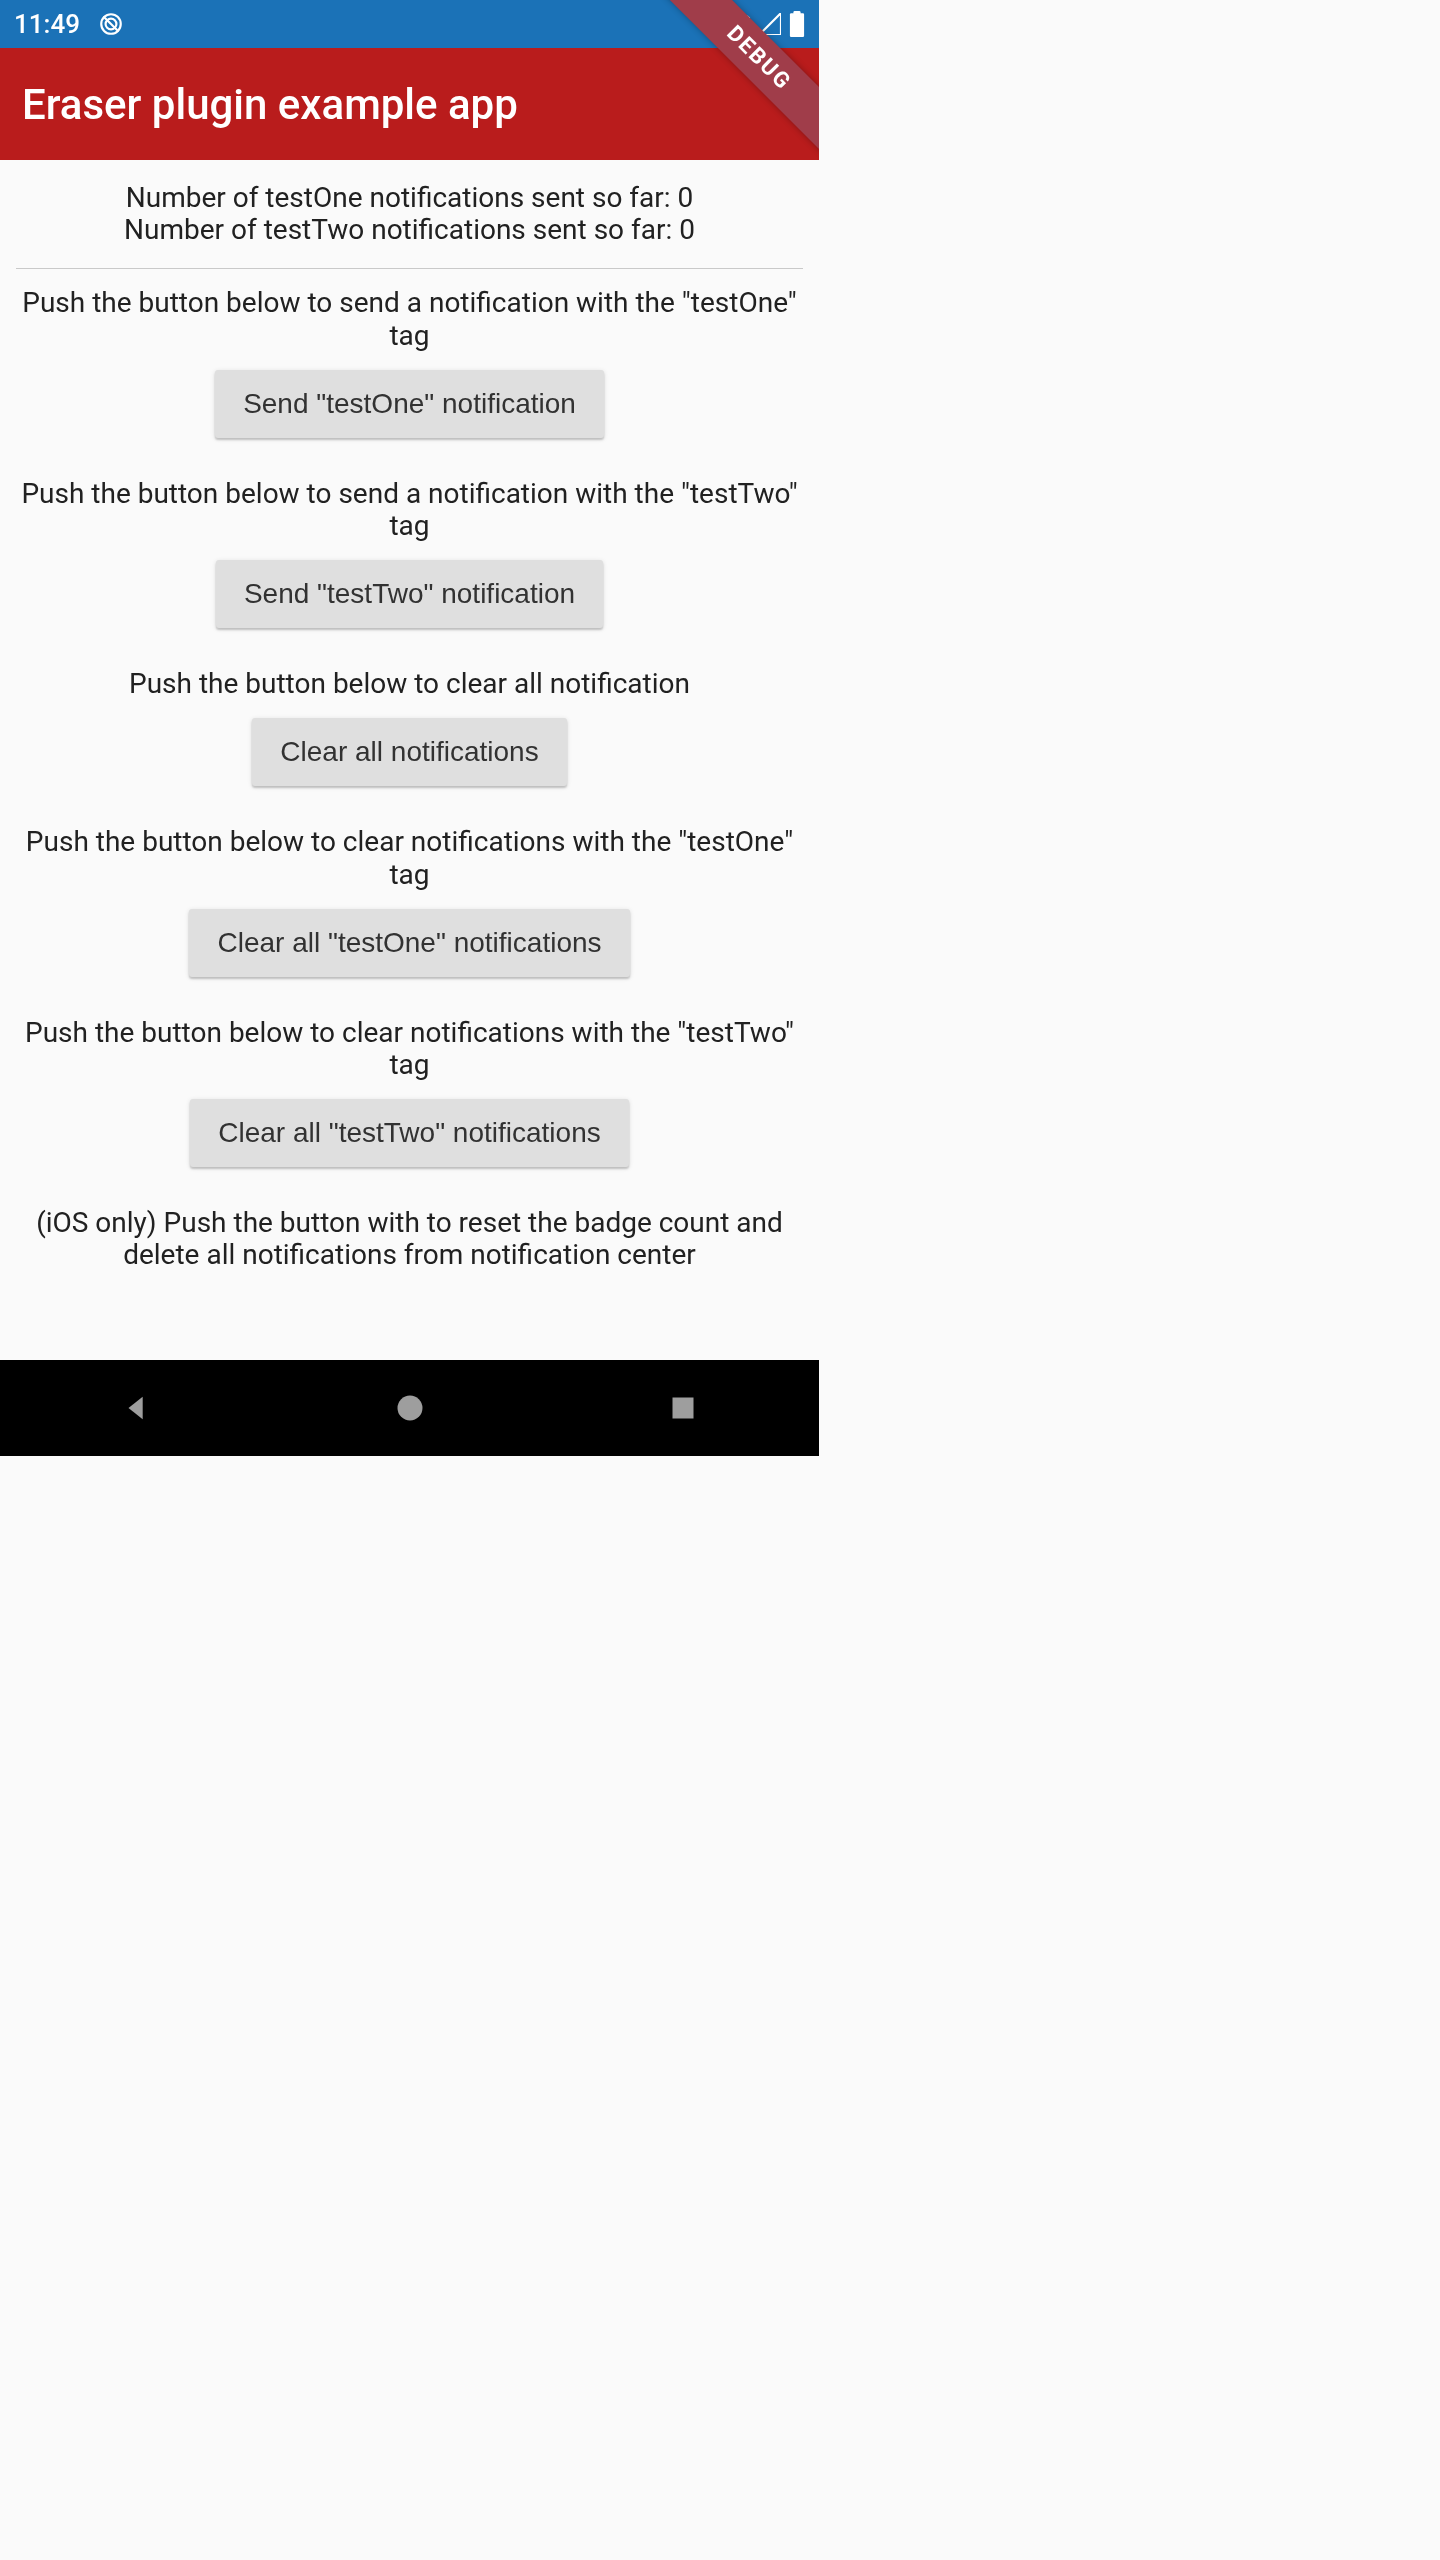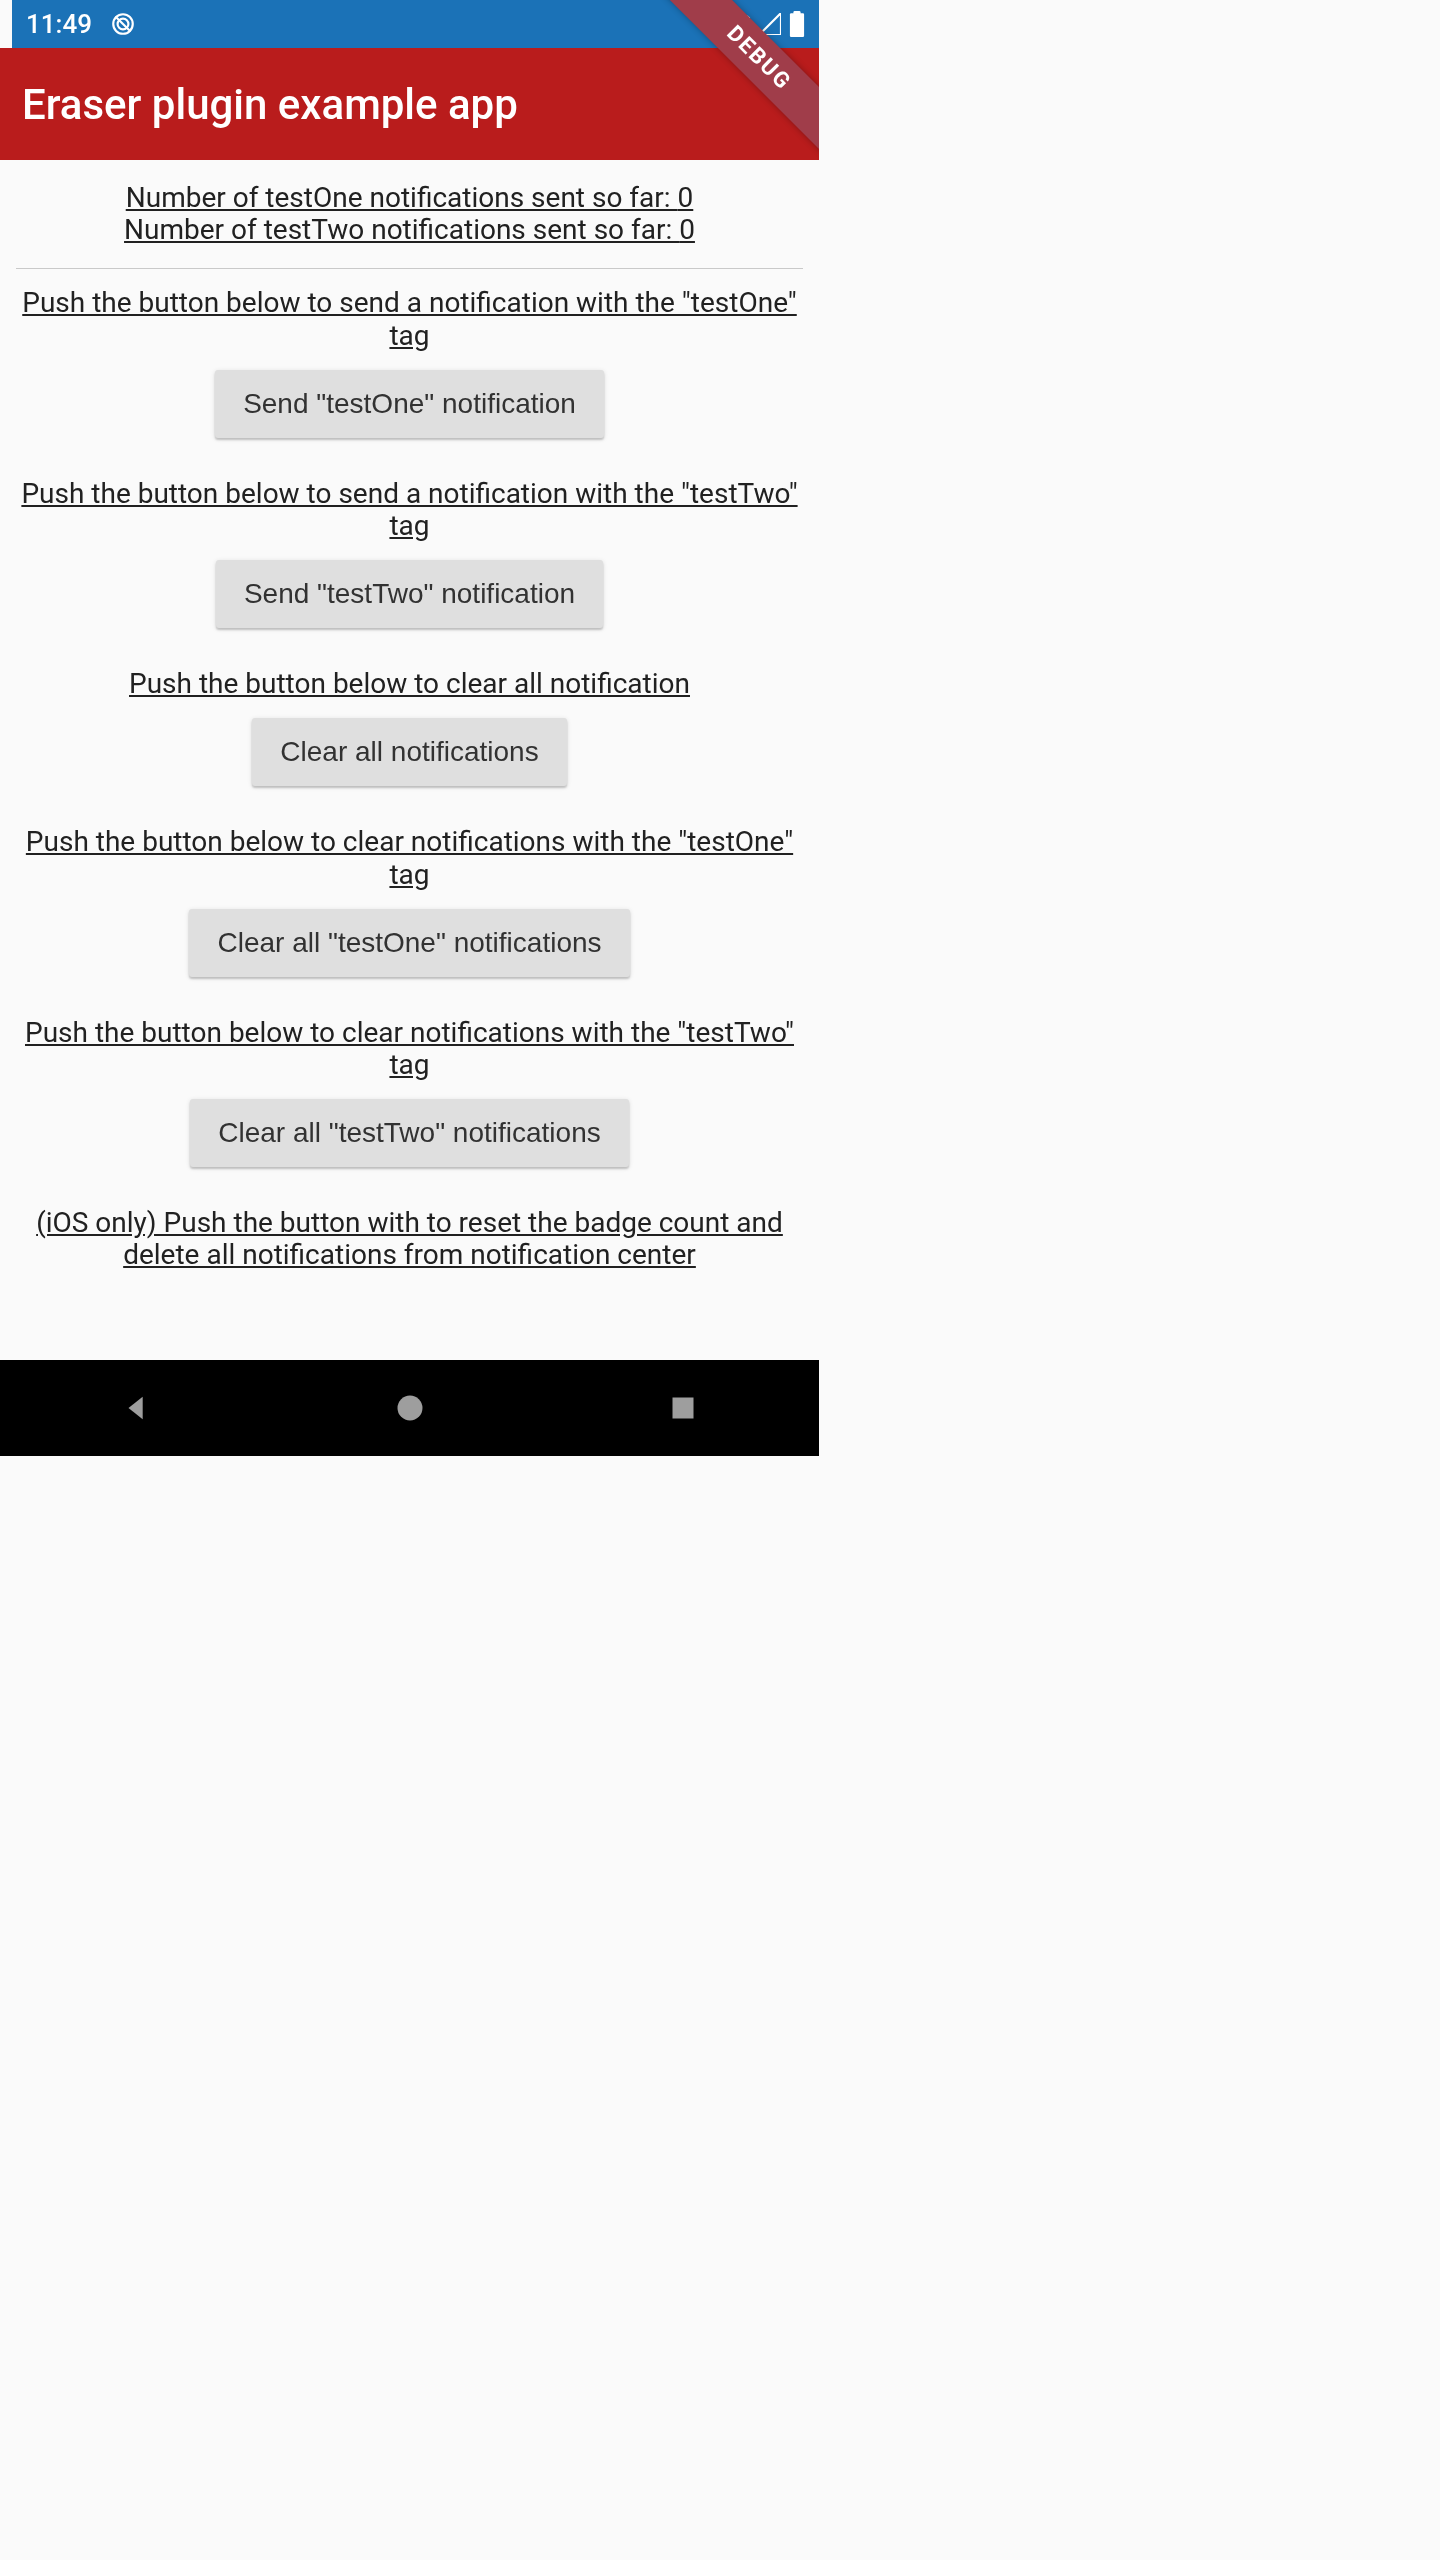--- a/index.html
+++ b/index.html
@@ -23,21 +23,20 @@
     background: #1b72b7;
     color: #fff;
     display: flex;
     align-items: center;
     justify-content: space-between;
     padding: 0 14px;
     font-size: 26px;
     font-weight: 500;
     position: relative;
     z-index: 2;
-    margin-left: 12px;
   }
   .statusbar .left {
     display: flex;
     align-items: center;
     gap: 18px;
   }
   .statusbar .right {
     display: flex;
     align-items: center;
     gap: 8px;
@@ -87,21 +86,20 @@
     transform: rotate(45deg);
     box-shadow: 0 0 6px rgba(0,0,0,0.3);
   }
   
   .content {
     flex: 1;
     background: #fafafa;
     padding: 16px 16px 16px 16px;
     overflow-y: auto;
     color: #212121;
-    text-decoration: underline;
   }
   .counters {
     text-align: center;
     font-size: 28px;
     line-height: 1.15;
     padding: 6px 0 18px 0;
   }
   .hr {
     border: none;
     border-top: 1px solid #c9c9c9;

